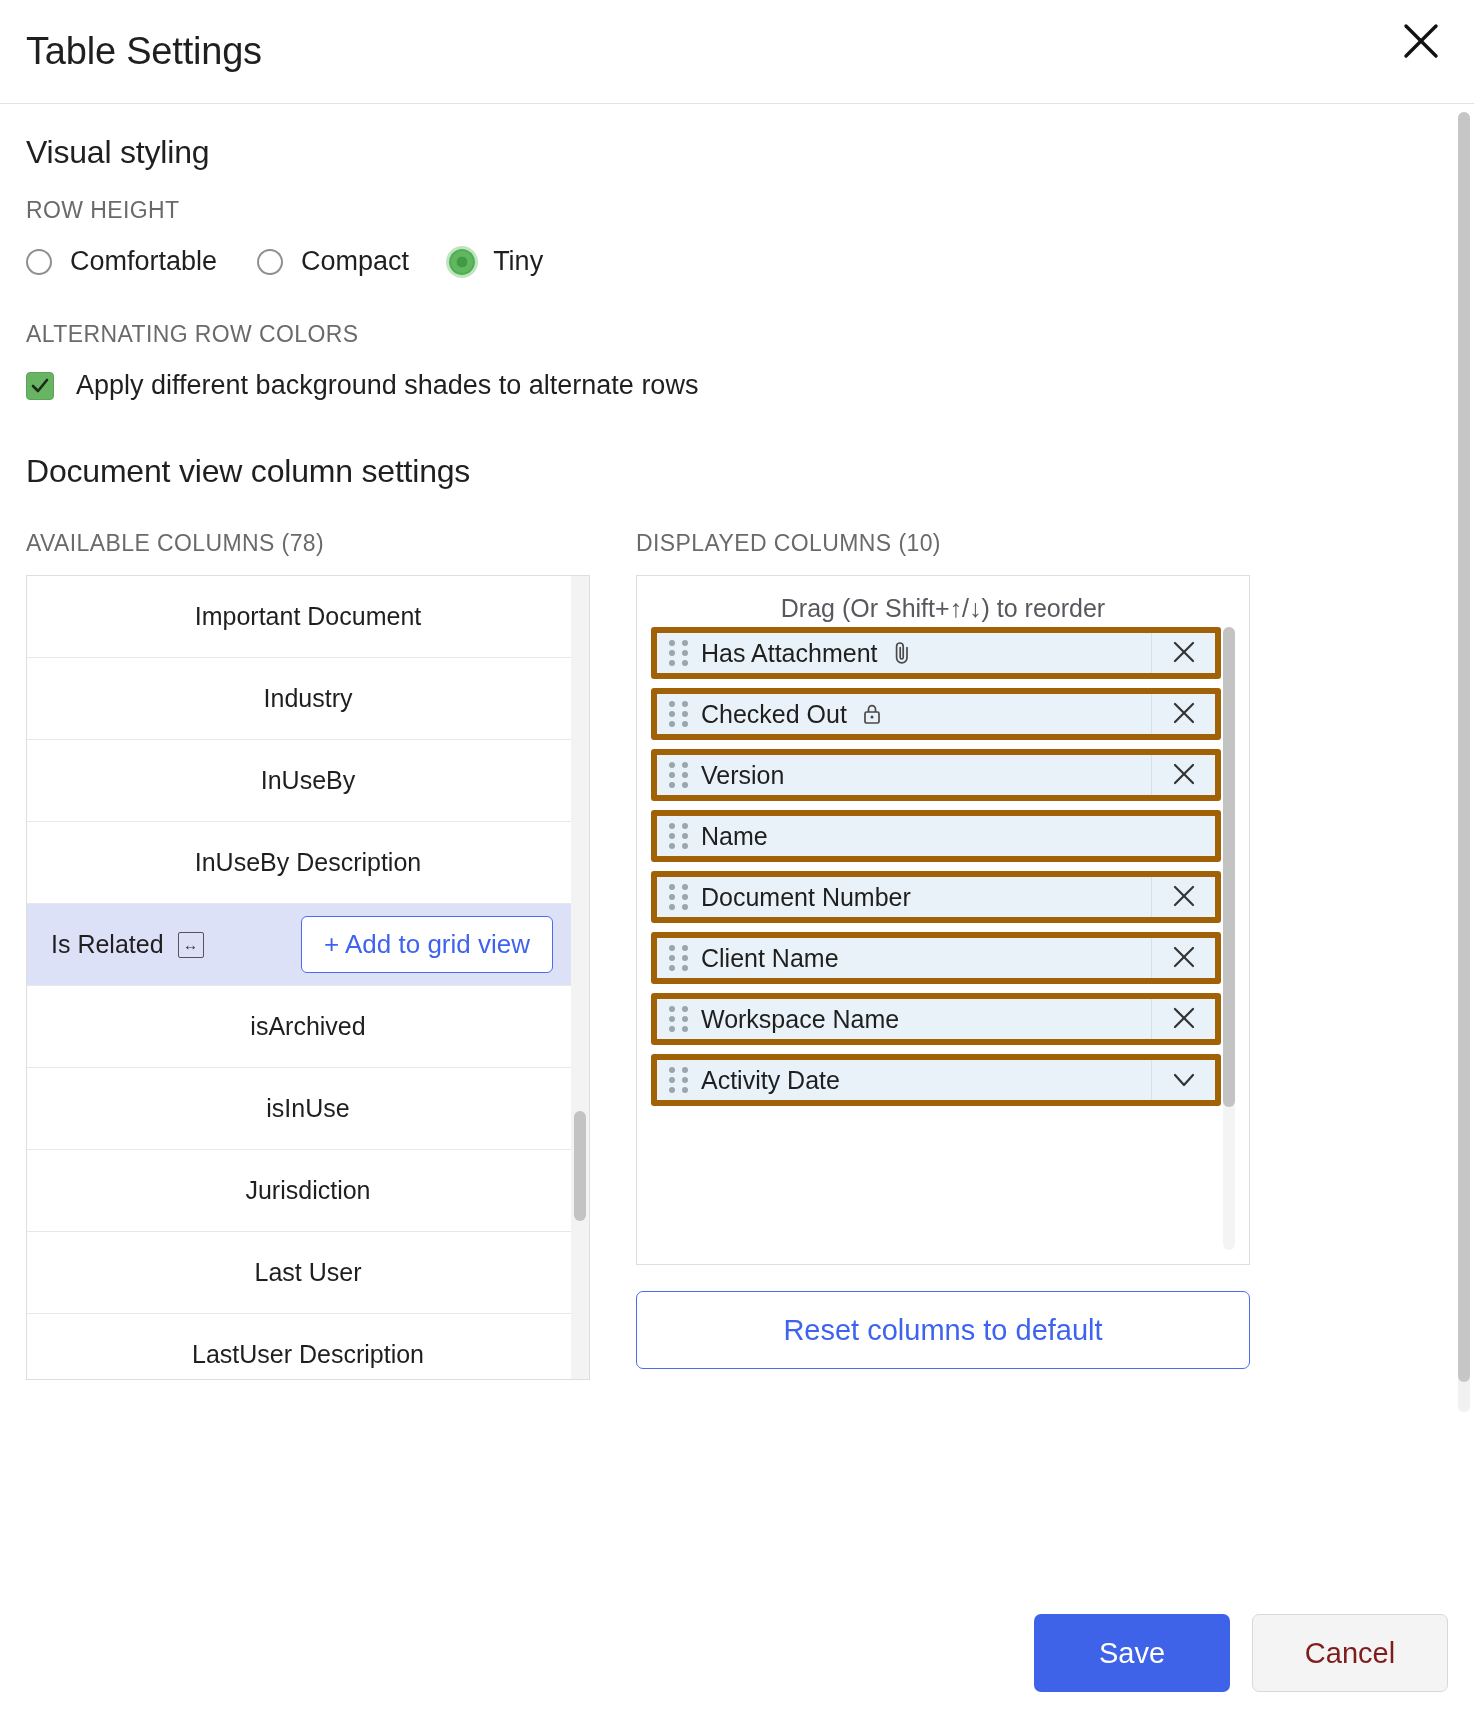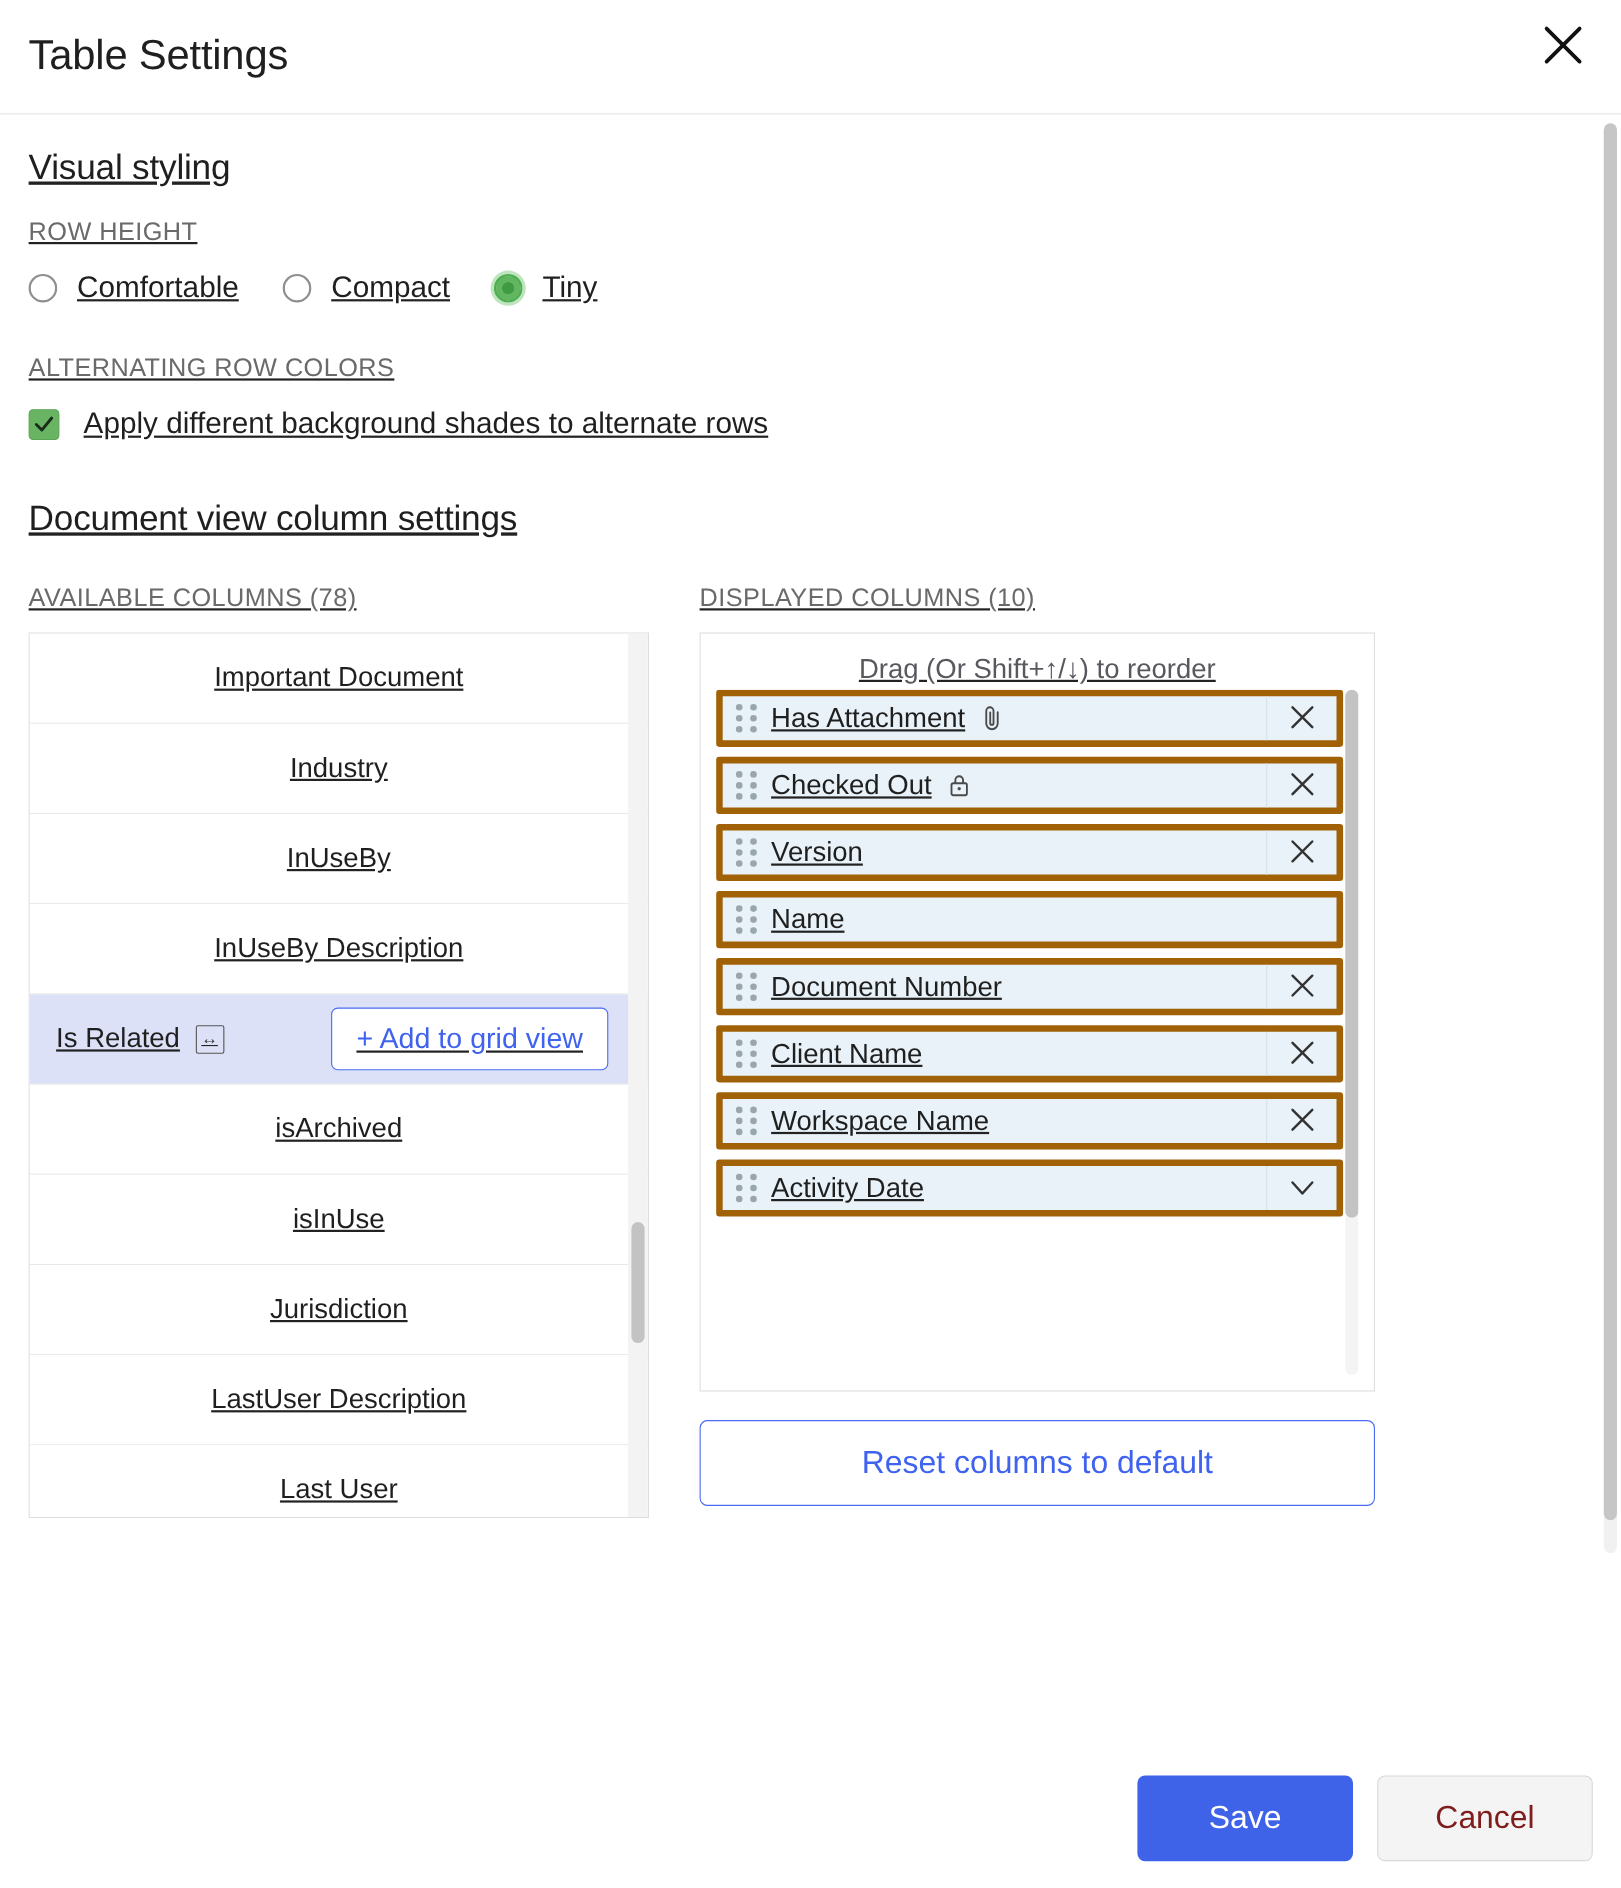--- a/index.html
+++ b/index.html
@@ -31,21 +31,20 @@
     background:none; border:none; cursor:pointer;
   }
   .close-btn svg { display:block; }
 
   
   .modal-body {
     position: relative;
     flex: 1 1 auto;
     overflow: hidden;
     padding: 0;
-    text-decoration: underline;
   }
   .body-inner { padding: 30px 26px 0 26px; position: relative; height: 100%; }
 
   .page-scrollbar {
     position: absolute; right: 4px; top: 8px;
     width: 12px; height: 1300px;
     background: #f1f1f1; border-radius: 6px;
   }
   .page-scrollbar .thumb {
     position:absolute; left:0; top:0; width:12px; height:1270px;
@@ -276,24 +275,24 @@
                 <div class="avail-item">
                   <span class="label-text">isArchived</span>
                 </div>
                 <div class="avail-item">
                   <span class="label-text">isInUse</span>
                 </div>
                 <div class="avail-item">
                   <span class="label-text">Jurisdiction</span>
                 </div>
                 <div class="avail-item">
+                  <span class="label-text">Last User</span>
+                </div>
+                <div class="avail-item">
                   <span class="label-text">LastUser Description</span>
-                </div>
-                <div class="avail-item">
-                  <span class="label-text">Last User</span>
                 </div>
               </div>
             <div class="avail-scrollbar">
               <div class="thumb"></div>
             </div>
           </div>
         </div>
 
         <div class="col-right">
           <div class="col-head">DISPLAYED COLUMNS (10)</div>

